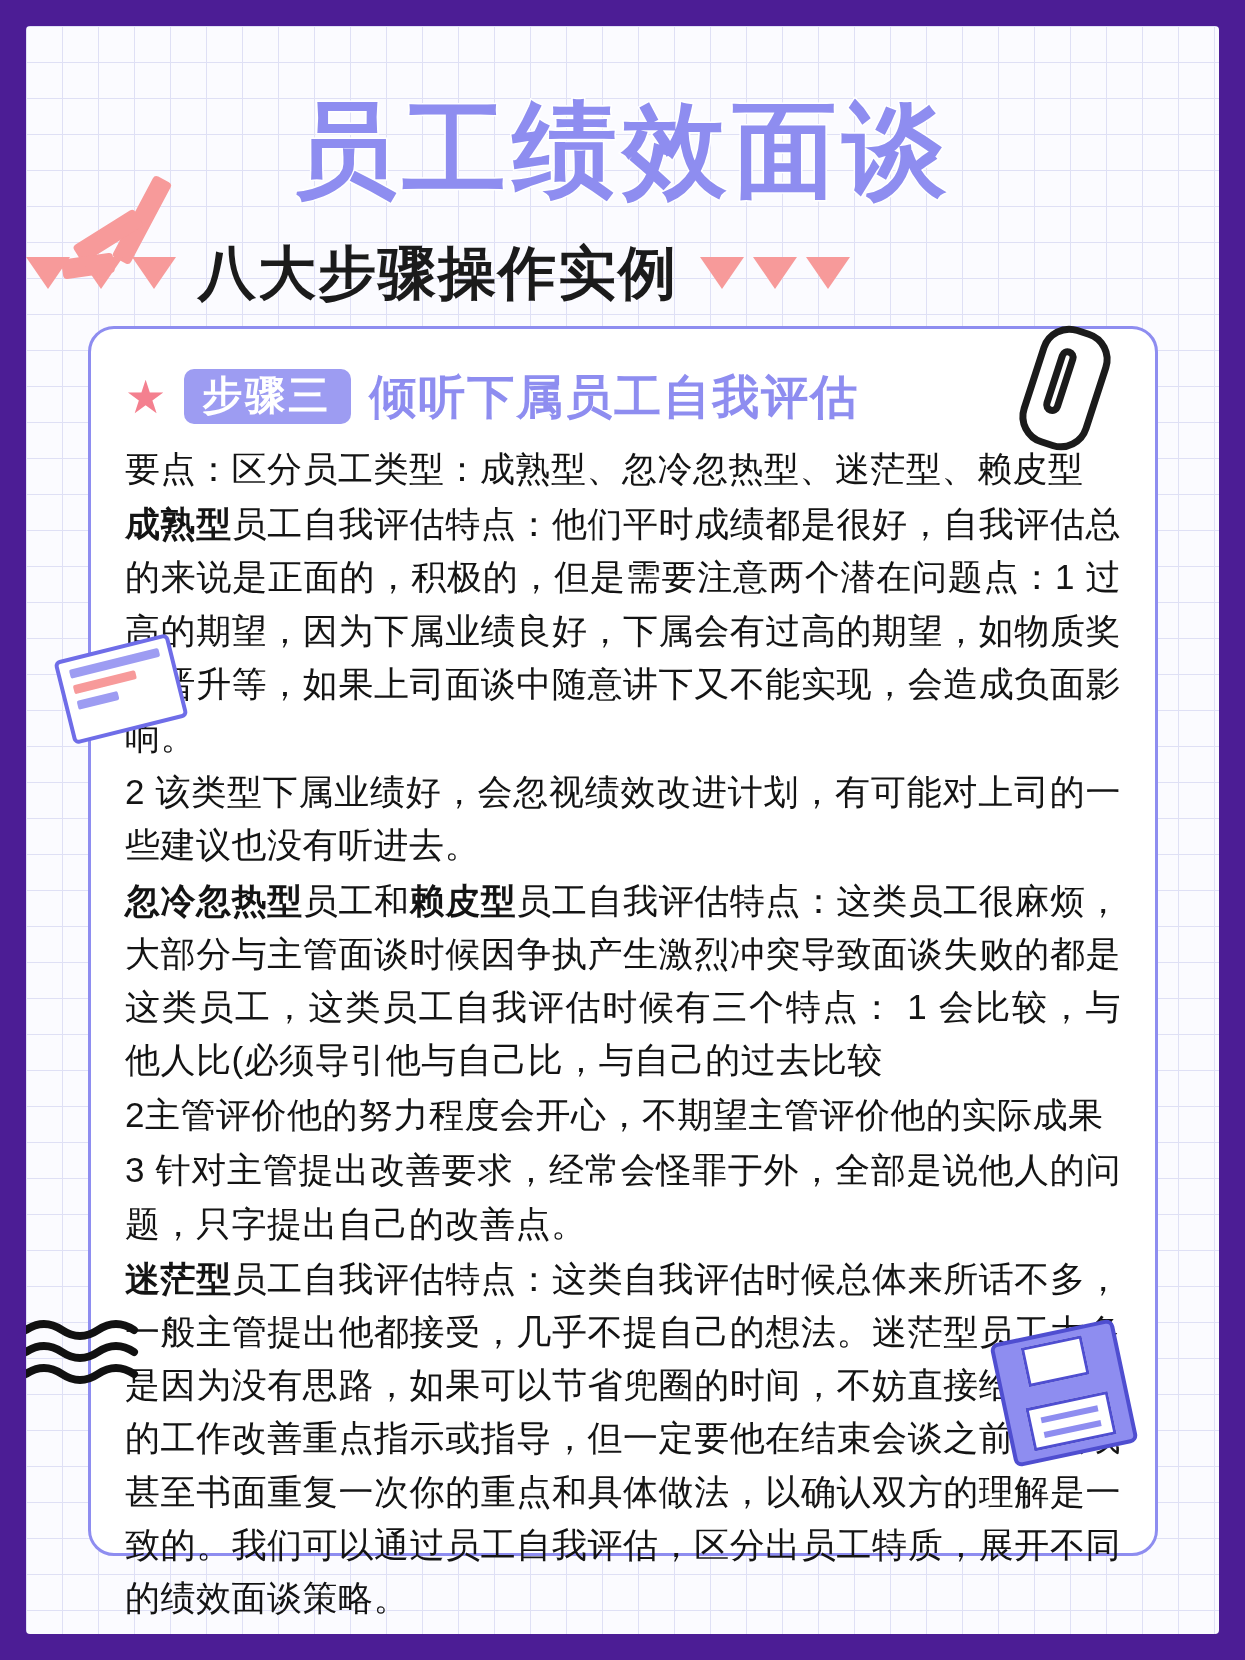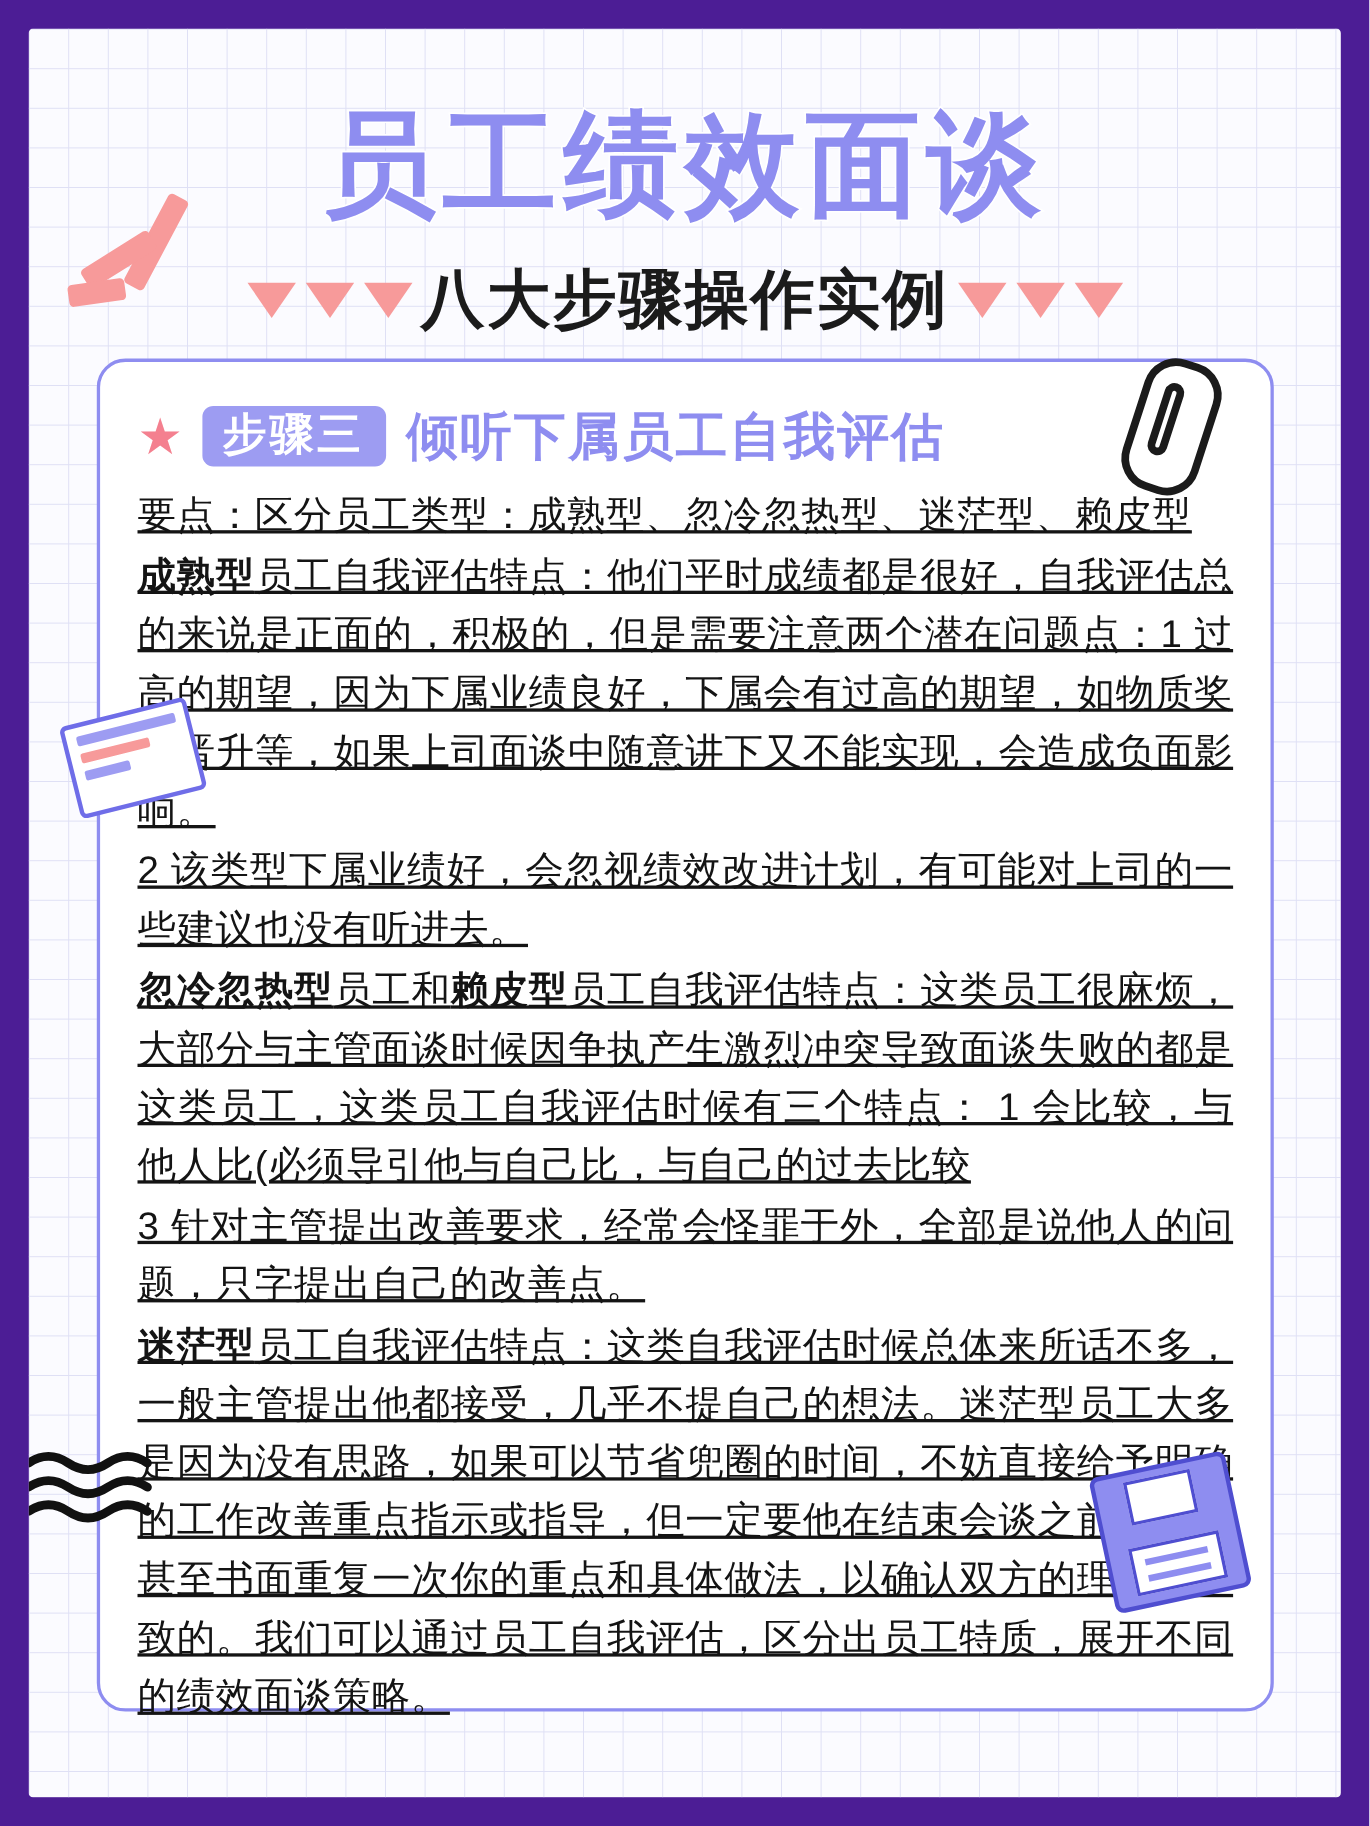--- a/index.html
+++ b/index.html
@@ -64,22 +64,22 @@
     paint-order: stroke fill;
     text-shadow: 0 0 0 #fff;
   }
   .sub-row {
     position: absolute;
     top: 218px;
     left: 0;
     width: 100%;
     display: flex;
     align-items: center;
-    justify-content: center;
-    gap: 8px;
+    justify-content: flex-start;
+    gap: 22px;
   }
   .subtitle {
     font-size: 58px;
     line-height: 1;
     font-weight: 700;
     color: #1b1b1b;
     letter-spacing: 2px;
   }
   .tri-group {
     display: flex;
@@ -153,21 +153,20 @@
     font-weight: 700;
     letter-spacing: 2px;
     line-height: 1.05;
   }
 
   .body-text {
     font-size: 35px;
     line-height: 1.52;
     color: #141414;
     letter-spacing: 0.5px;
-    text-decoration: underline;
   }
   .body-text p {
     margin: 0 0 2px 0;
     text-align: justify;
   }
   .body-text b { font-weight: 700; }
 
   
   .sticker-note {
     position: absolute;
@@ -297,20 +296,21 @@
         <span class="star">★</span>
         <span class="step-badge">步骤三</span>
         <span class="step-title">倾听下属员工自我评估</span>
       </div>
 
       <div class="body-text">
         <p>要点：区分员工类型：成熟型、忽冷忽热型、迷茫型、赖皮型</p>
         <p><b>成熟型</b>员工自我评估特点：他们平时成绩都是很好，自我评估总的来说是正面的，积极的，但是需要注意两个潜在问题点：1 过高的期望，因为下属业绩良好，下属会有过高的期望，如物质奖励晋升等，如果上司面谈中随意讲下又不能实现，会造成负面影响。</p>
         <p>2 该类型下属业绩好，会忽视绩效改进计划，有可能对上司的一些建议也没有听进去。</p>
         <p><b>忽冷忽热型</b>员工和<b>赖皮型</b>员工自我评估特点：这类员工很麻烦，大部分与主管面谈时候因争执产生激烈冲突导致面谈失败的都是这类员工，这类员工自我评估时候有三个特点： 1 会比较，与他人比(必须导引他与自己比，与自己的过去比较</p>
+        <p>2主管评价他的努力程度会开心，不期望主管评价他的实际成果</p>
         <p> 3 针对主管提出改善要求，经常会怪罪于外，全部是说他人的问题，只字提出自己的改善点。</p>
         <p><b>迷茫型</b>员工自我评估特点：这类自我评估时候总体来所话不多，一般主管提出他都接受，几乎不提自己的想法。迷茫型员工大多是因为没有思路，如果可以节省兜圈的时间，不妨直接给予明确的工作改善重点指示或指导，但一定要他在结束会谈之前口头或甚至书面重复一次你的重点和具体做法，以确认双方的理解是一致的。我们可以通过员工自我评估，区分出员工特质，展开不同的绩效面谈策略。</p>
       </div>
     </div>
 
     <div class="clip"></div>
 
     <div class="sticker-note">
       <i></i>
         <i class="pink"></i>

